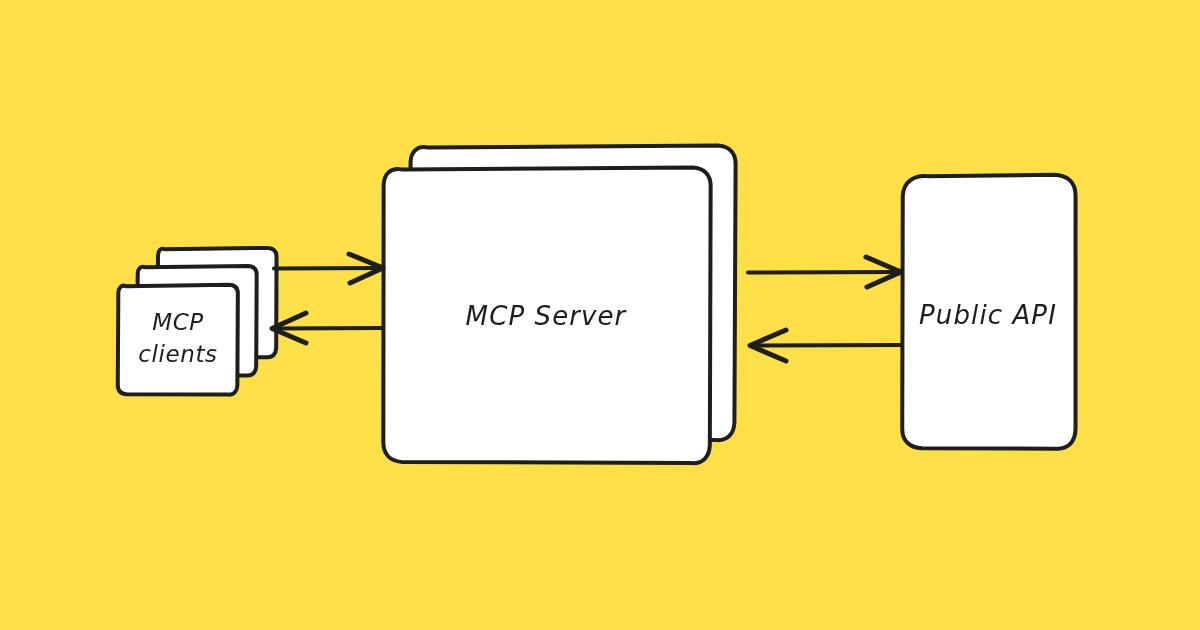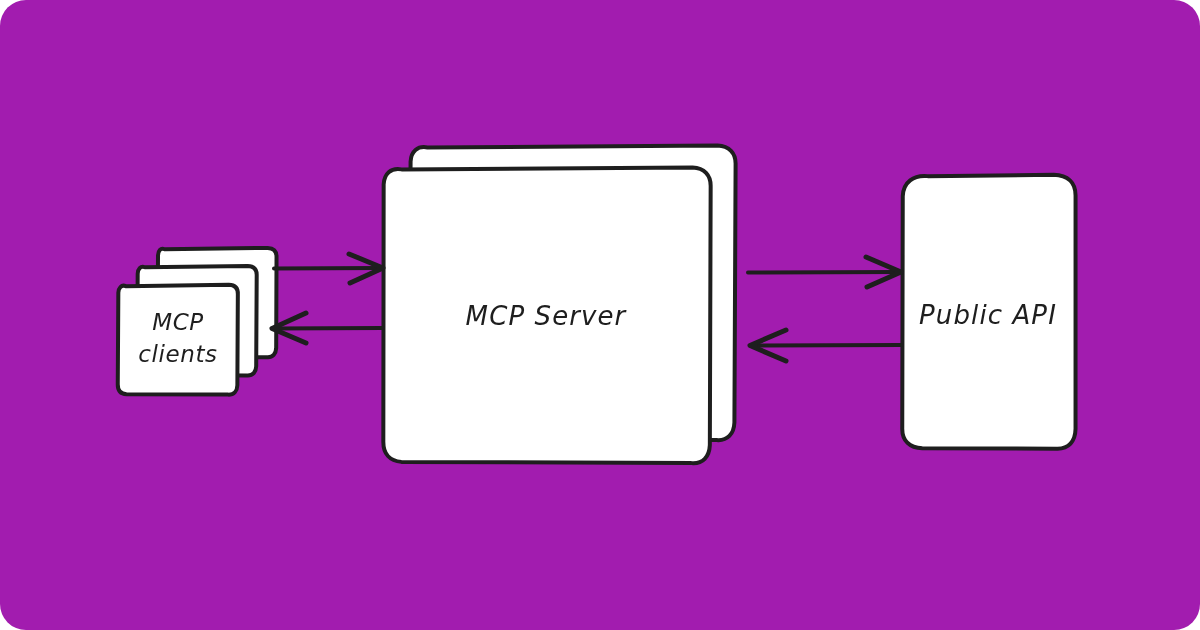--- a/index.html
+++ b/index.html
@@ -5,24 +5,23 @@
 <style>
   html, body {
     margin: 0;
     padding: 0;
     background: #ffffff;
   }
   #canvas {
     position: relative;
     width: 1200px;
     height: 630px;
-    background: #a21caf;
+    background: #fde047;
     overflow: hidden;
     font-family: "DejaVu Sans", sans-serif;
-    border-radius: 26px;
   }
   #diagram-svg {
     position: absolute;
     left: 0;
     top: 0;
     width: 1200px;
     height: 630px;
     display: block;
   }
   .shape-stroke {

